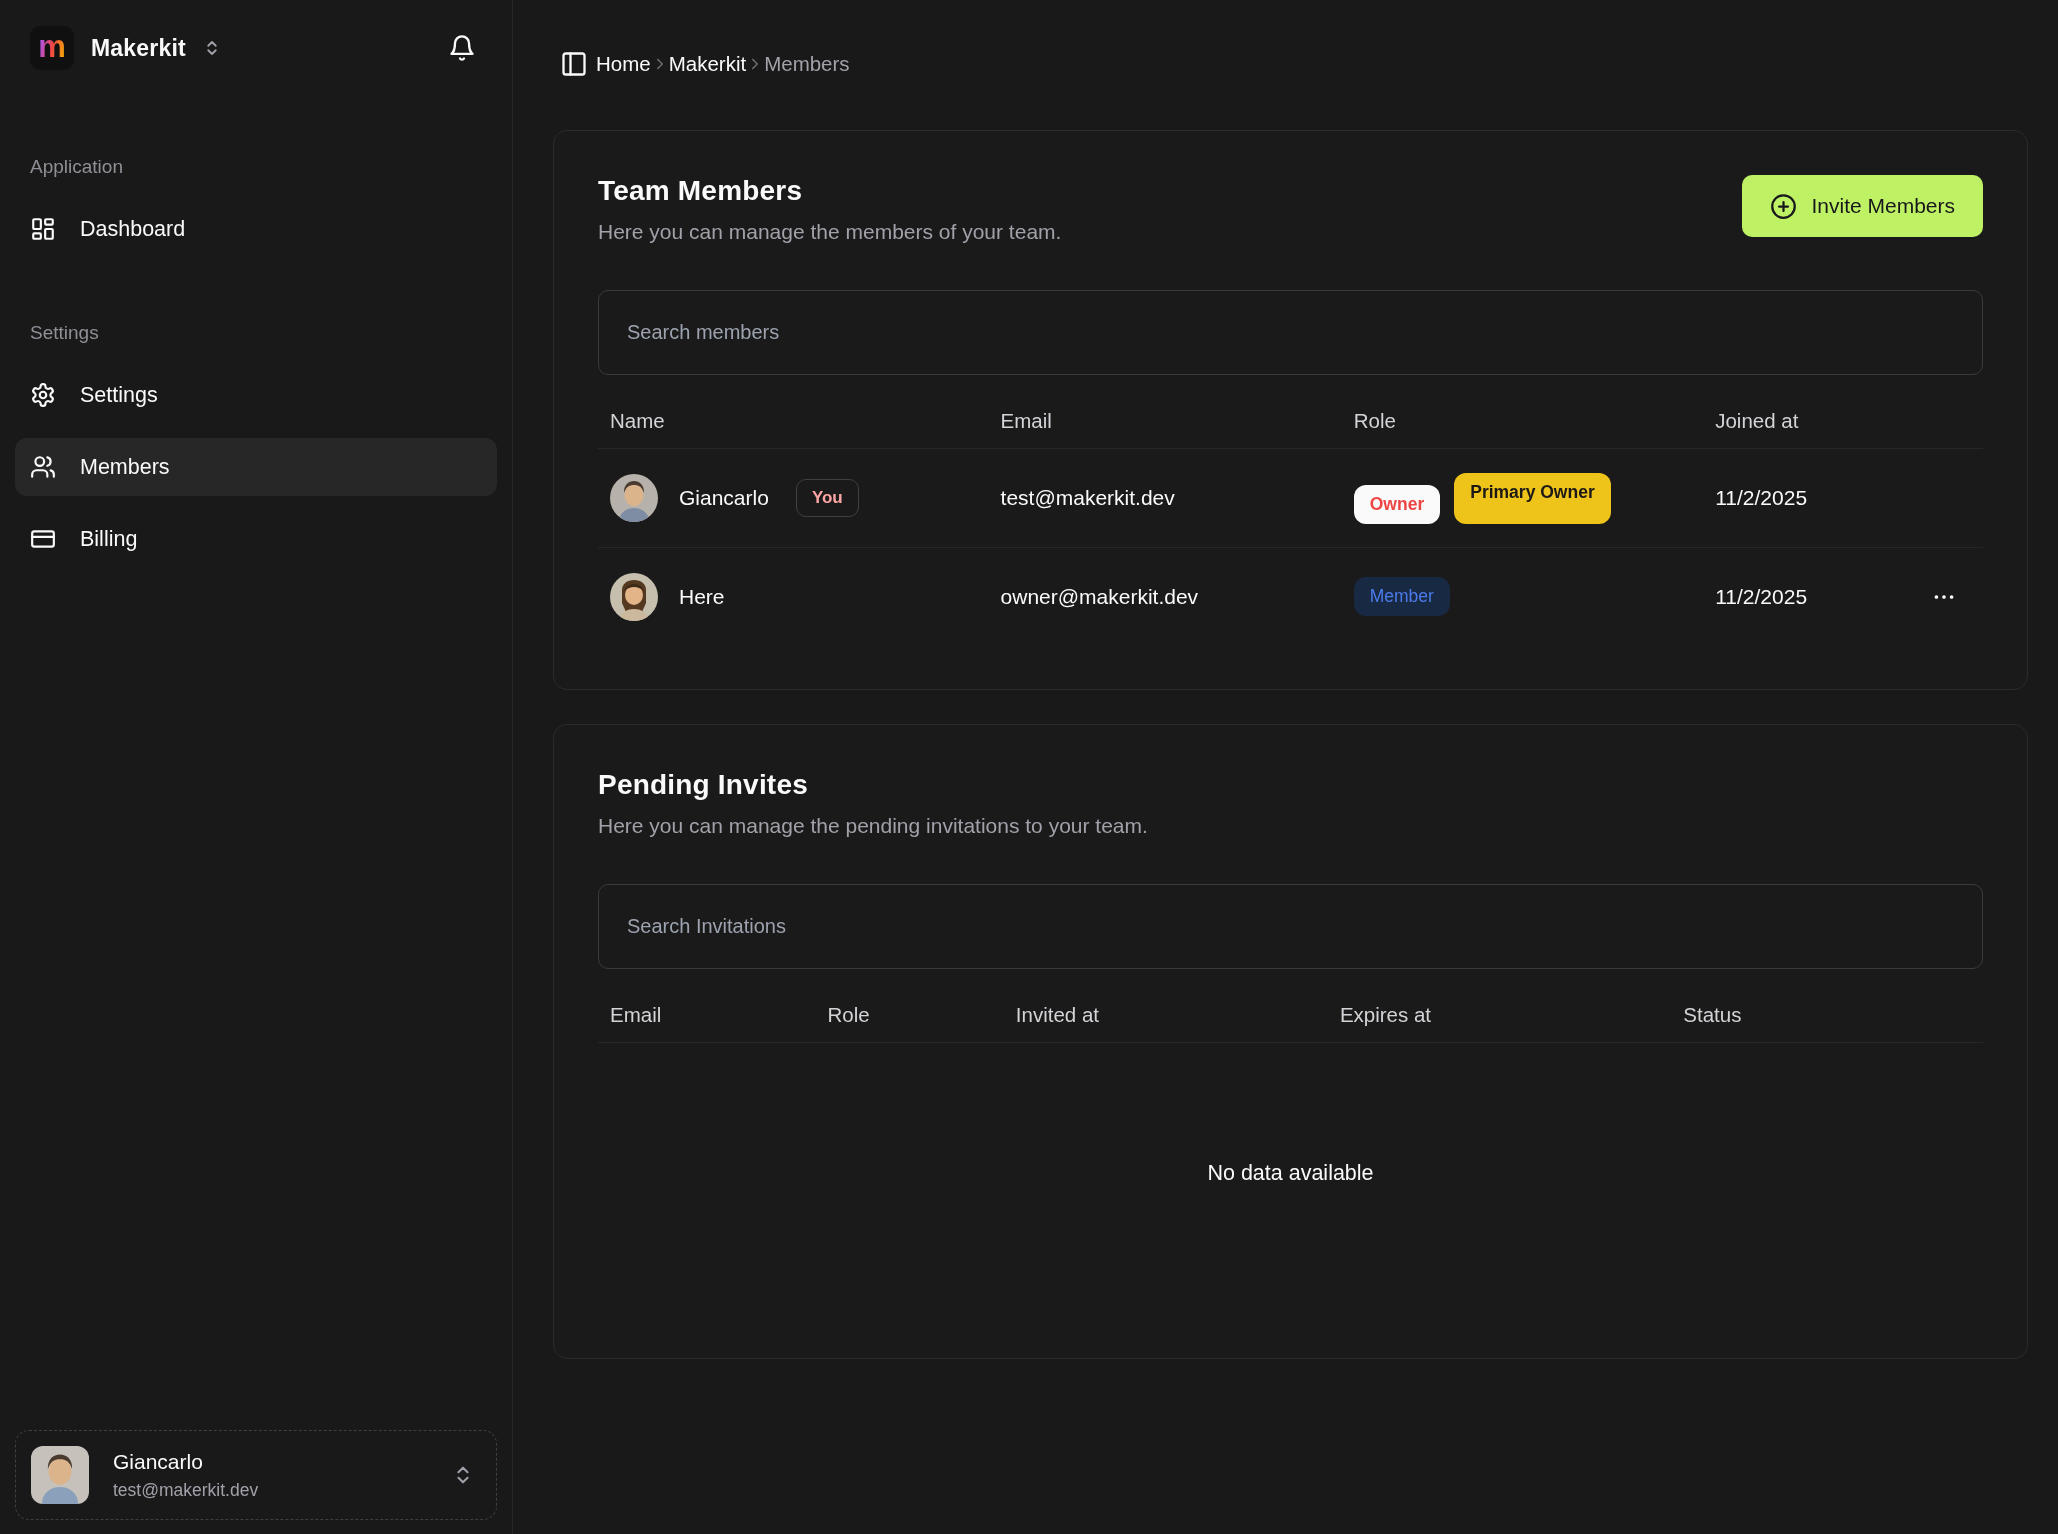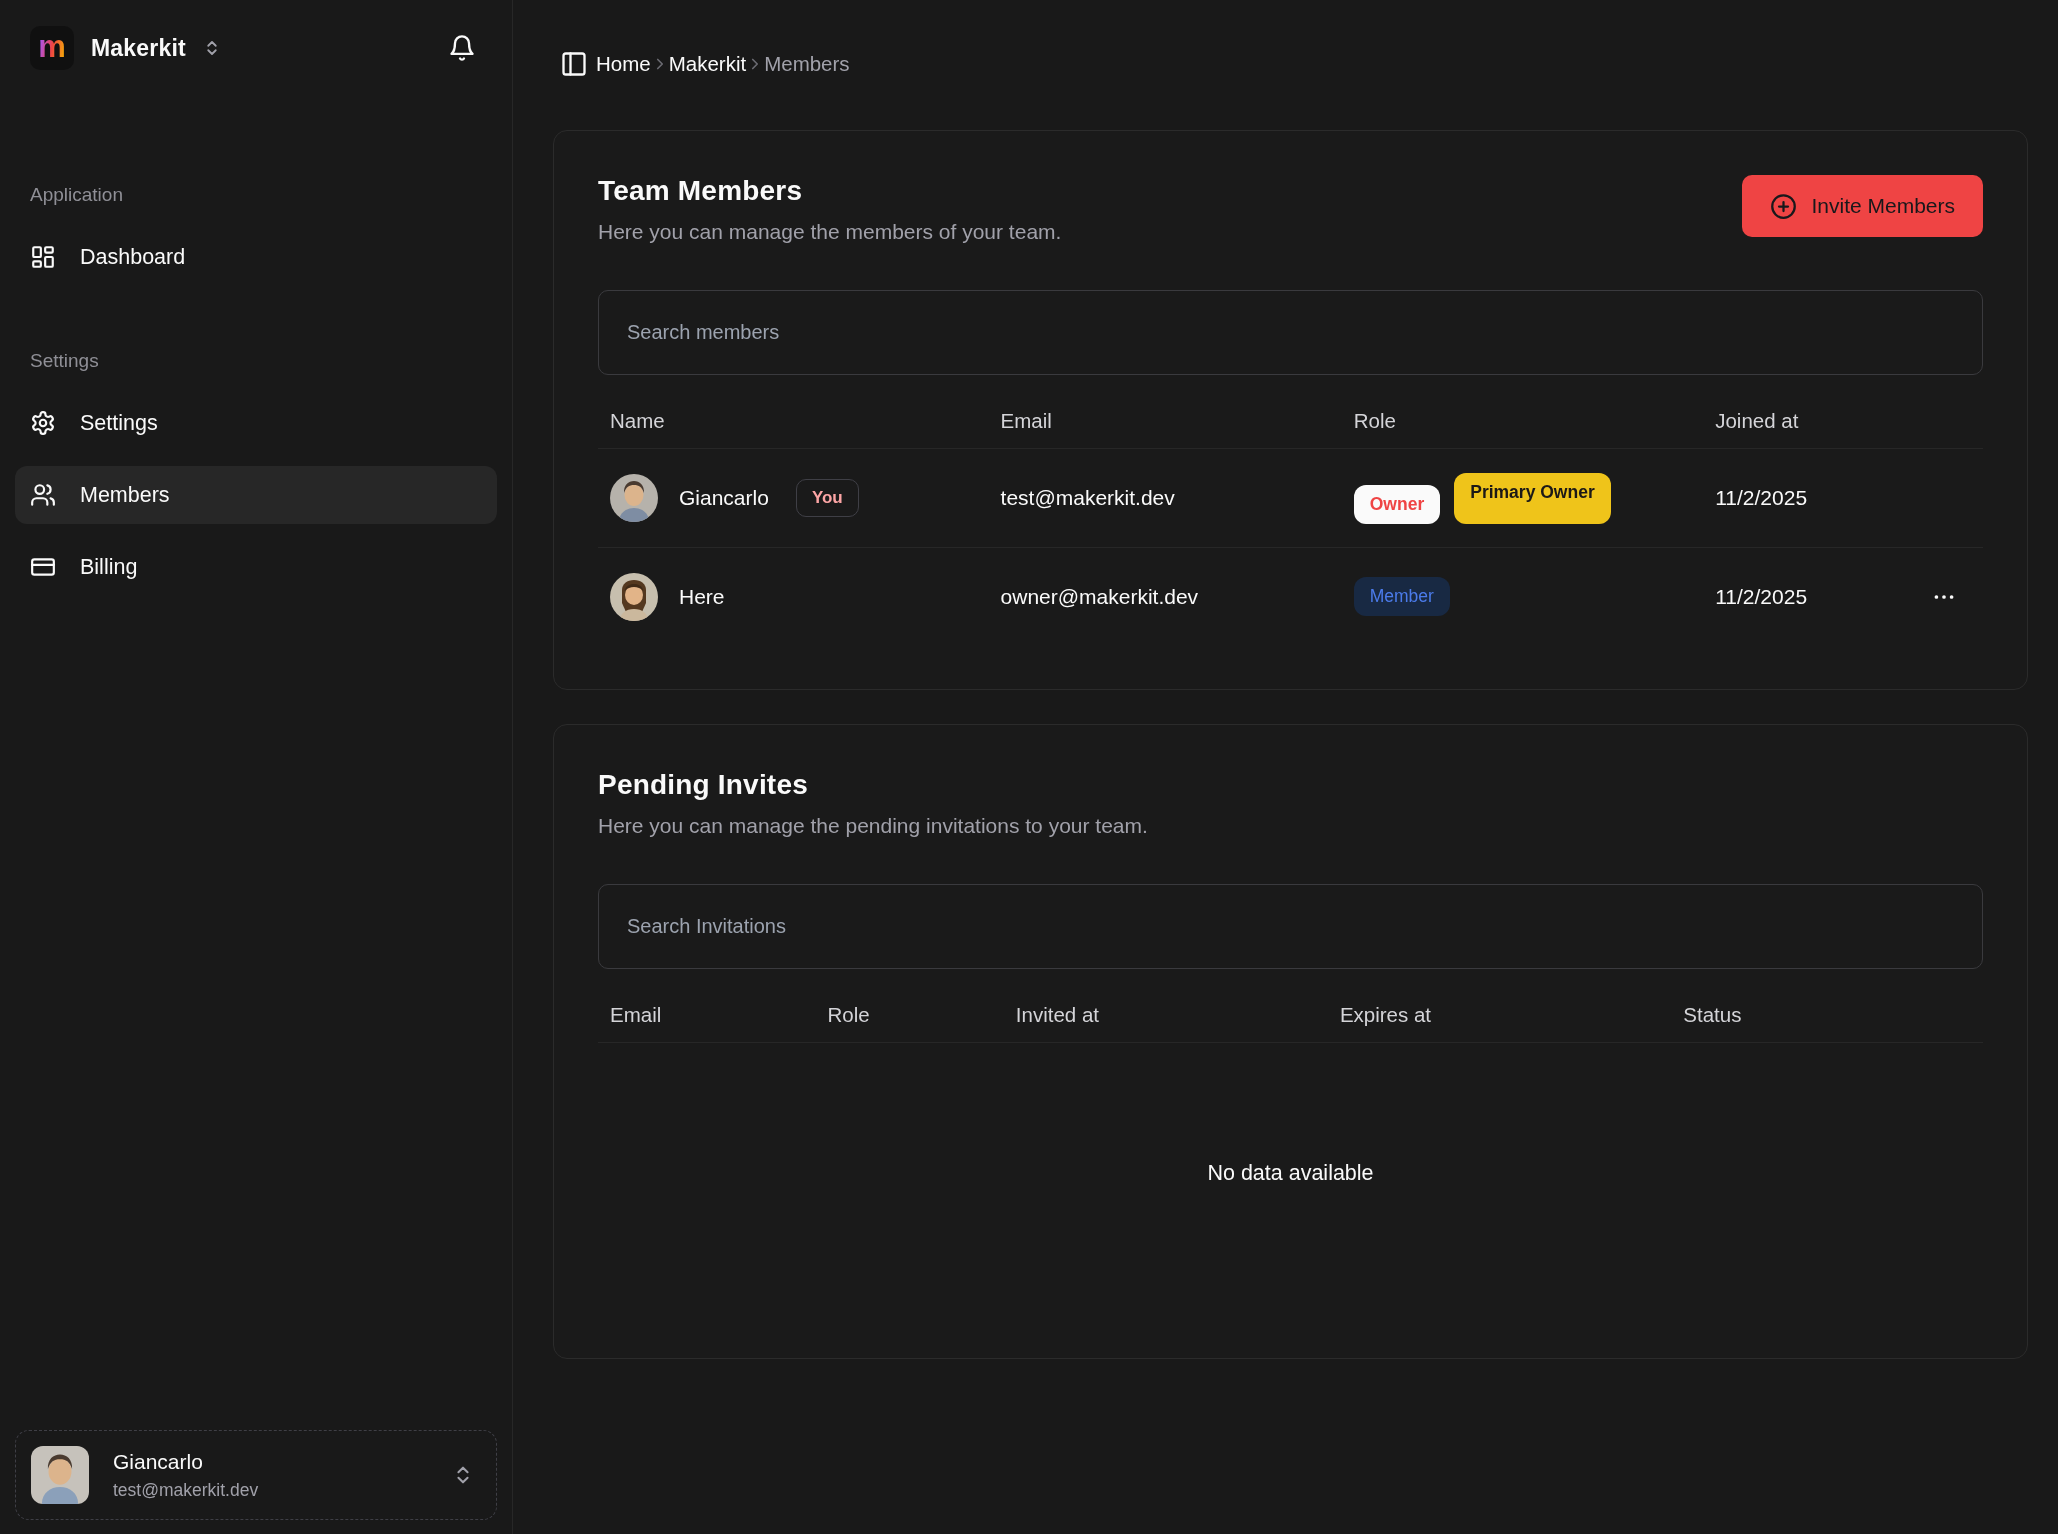--- a/index.html
+++ b/index.html
@@ -39,21 +39,21 @@
   }
   .workspace-name { font-size:23px; font-weight:700; letter-spacing:.2px; }
   .icon-updown { color:#a1a1aa; }
   .bell-btn { color:#fafafa; cursor:pointer; background:none; border:none; }
 
   .nav { flex:1; padding:0 15px; }
   .nav-label {
     padding-left:15px; font-size:19px; color:#8f8f96;
     margin-bottom:22px;
   }
-  .nav-label.first { margin-top:88px; }
+  .nav-label.first { margin-top:60px; }
   .nav-label.second { margin-top:64px; }
   .nav-group { display:flex; flex-direction:column; gap:14px; }
   .nav-item {
     display:flex; align-items:center; gap:24px;
     height:58px; padding:0 15px; border-radius:12px;
     font-size:21.5px; color:#fafafa; cursor:pointer;
   }
   .nav-item .ni-icon { color:#fafafa; }
   .nav-item.active { background:#272727; }
 
@@ -88,21 +88,21 @@
   }
   .card + .card { margin-top:34px; }
 
   .card-head { display:flex; align-items:flex-start; justify-content:space-between; }
   .card-title { font-size:28px; font-weight:700; letter-spacing:.2px; }
   .card-desc { font-size:21px; color:#a1a1aa; margin-top:13px; }
 
   .invite-btn {
     display:flex; align-items:center; gap:14px;
     height:62px; padding:0 28px;
-    background:#ef4444; color:#18181b;
+    background:#bef264; color:#18181b;
     border:none; border-radius:10px;
     font-size:21px; font-family:inherit; cursor:pointer;
   }
 
   .search-input {
     margin-top:46px; width:100%; height:85px;
     background:transparent; border:1px solid #3a3a3e; border-radius:10px;
     padding:0 28px; font-size:20px; color:#fafafa; font-family:inherit;
     outline:none; display:block;
   }

